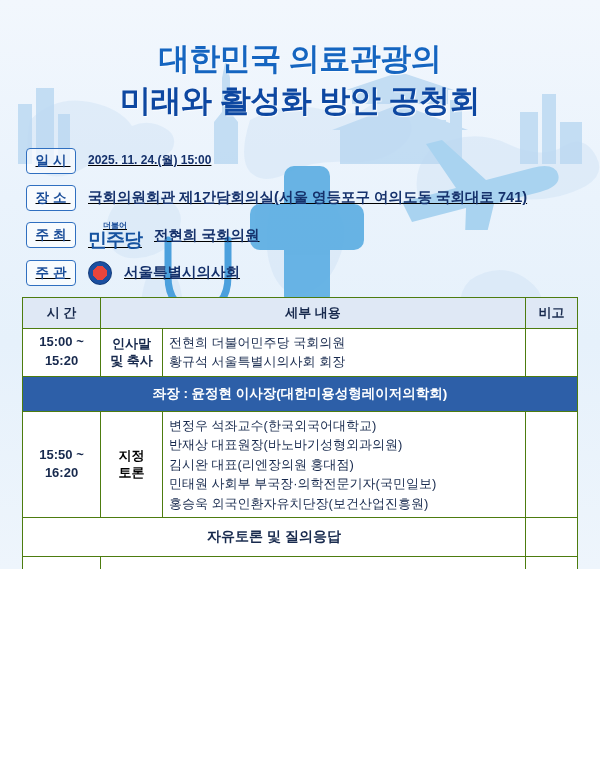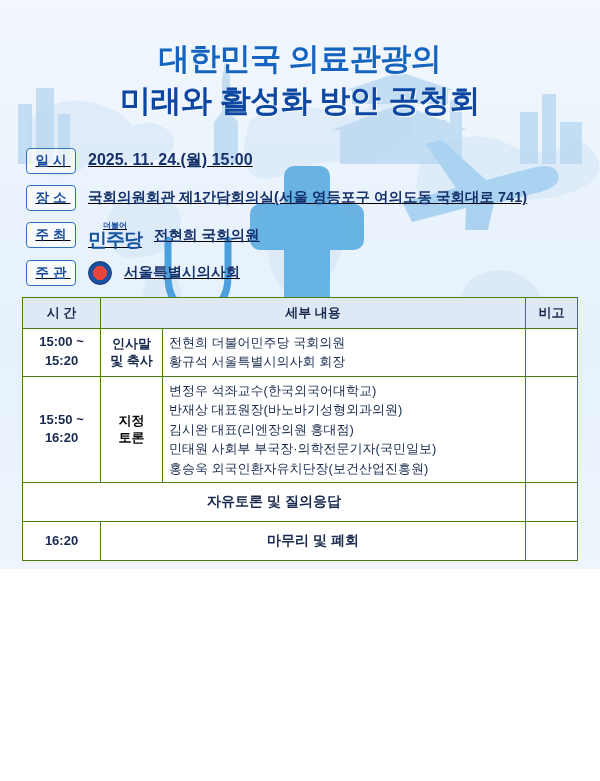--- a/index.html
+++ b/index.html
@@ -103,21 +103,21 @@
     background: rgba(255,255,255,0.65);
     flex: none;
   }
   .info-text {
     margin-left: 12px;
     font-size: 14.5px;
     font-weight: bold;
     color: #15316b;
   }
   .info-text.big {
-    font-size: 16px;
+    font-size: 12px;
   }
   .party-logo {
     margin-left: 12px;
     display: flex;
     flex-direction: column;
     align-items: center;
     line-height: 1;
   }
   .party-small {
     font-size: 8px;
@@ -360,20 +360,23 @@
       <tr>
         <td class="time multi">15:00 ~
 15:20</td>
         <td class="section multi">인사말
 및 축사</td>
         <td class="detail multi">전현희 더불어민주당 국회의원
 황규석 서울특별시의사회 회장</td>
         <td class="note"></td>
       </tr>
 
+      <tr class="chair">
+        <td colspan="4">좌장 : 윤정현 이사장(대한미용성형레이저의학회)</td>
+      </tr>
 
 
       <tr>
         <td class="time multi">15:50 ~
 16:20</td>
         <td class="section blue multi">지정
 토론</td>
         <td class="detail multi">변정우 석좌교수(한국외국어대학교)
 반재상 대표원장(바노바기성형외과의원)
 김시완 대표(리엔장의원 홍대점)

